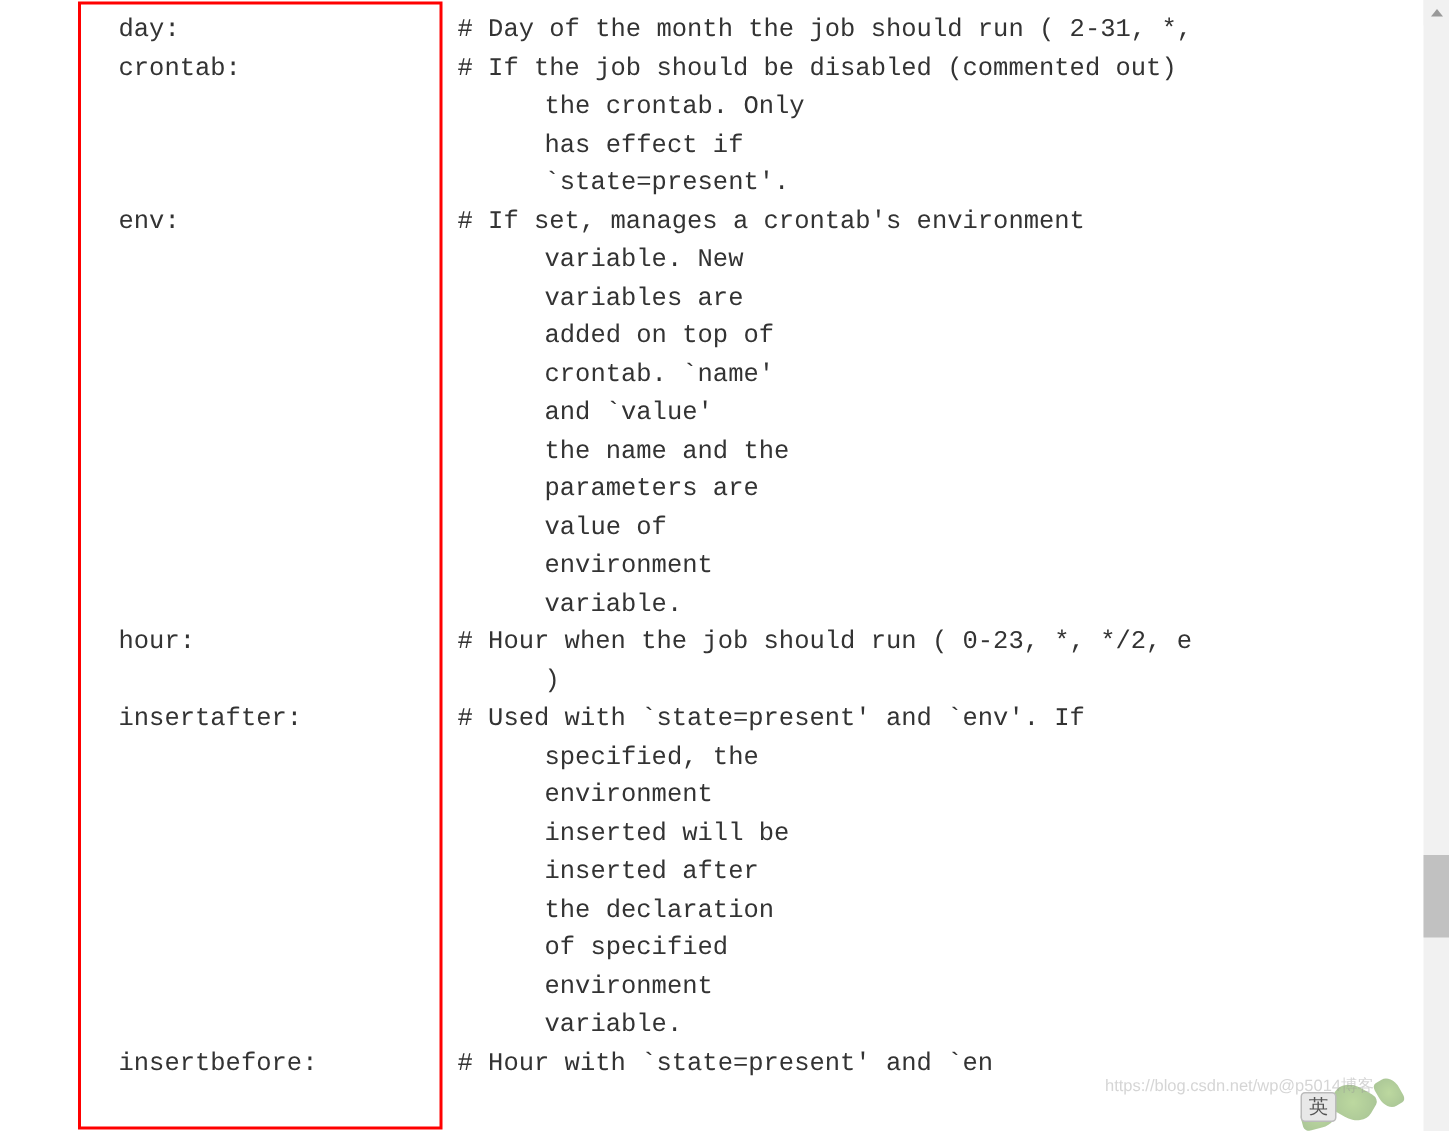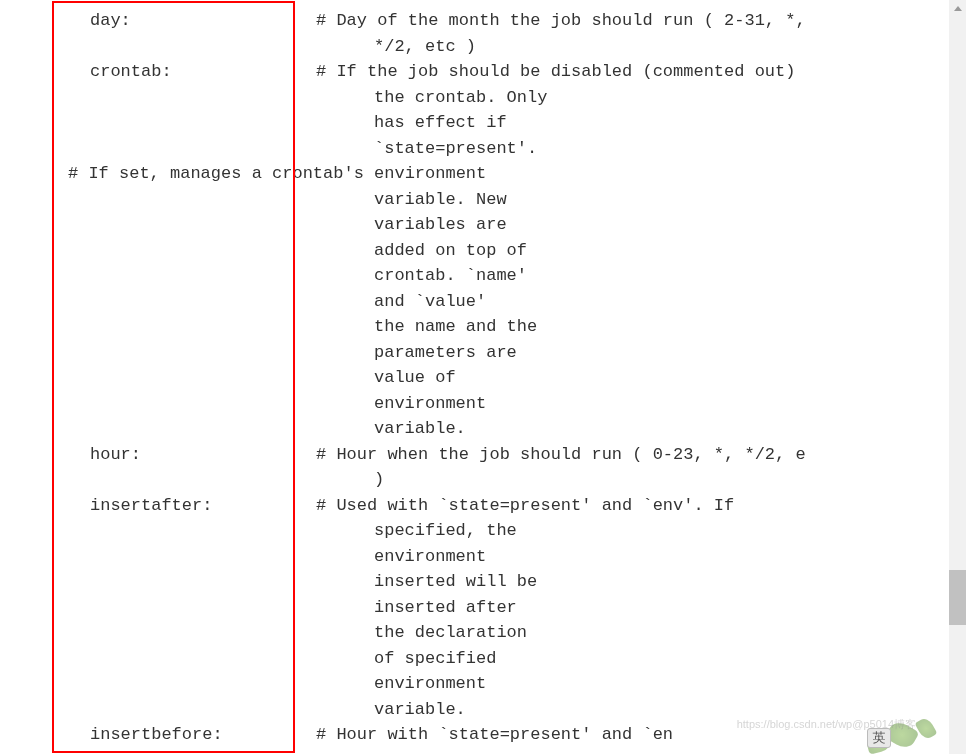--- a/index.html
+++ b/index.html
@@ -14,21 +14,20 @@
       color: #333;
       background: #fff;
       position: relative;
       width: 966px;
       height: 754px;
       overflow: hidden;
     }
     .content {
       padding: 8px 20px 8px 57px;
       position: relative;
-      margin-left: 11px;
     }
     .highlight-box {
       position: absolute;
       left: 52px;
       top: 1px;
       width: 243px;
       height: 752px;
       border: 2px solid #ff0000;
       pointer-events: none;
       z-index: 10;
@@ -141,43 +140,40 @@
 <body>
 
 <div class="highlight-box"></div>
 
 <div class="content">
 
   <div class="param-row">
     <div class="param-name-col">day:</div>
     <div class="param-desc-col"># Day of the month the job should run ( 2-31, *,</div>
   </div>
-  <div class="continuation-row">
-      <div class="indent-col"></div>
-      <div class="cont-text">*/2, etc )</div>
-    </div>
 
   <div class="param-row">
     <div class="param-name-col">crontab:</div>
     <div class="param-desc-col"># If the job should be disabled (commented out)</div>
   </div>
   <div class="continuation-row">
       <div class="indent-col"></div>
       <div class="cont-text">the crontab. Only</div>
     </div>
   <div class="continuation-row">
       <div class="indent-col"></div>
       <div class="cont-text">has effect if</div>
     </div>
   <div class="continuation-row">
       <div class="indent-col"></div>
       <div class="cont-text">`state=present'.</div>
     </div>
 
   <div class="param-row">
+    <div class="param-name-col">env:</div>
     <div class="param-desc-col"># If set, manages a crontab's environment</div>
   </div>
   <div class="continuation-row">
       <div class="indent-col"></div>
       <div class="cont-text">variable. New</div>
     </div>
   <div class="continuation-row">
       <div class="indent-col"></div>
       <div class="cont-text">variables are</div>
     </div>

